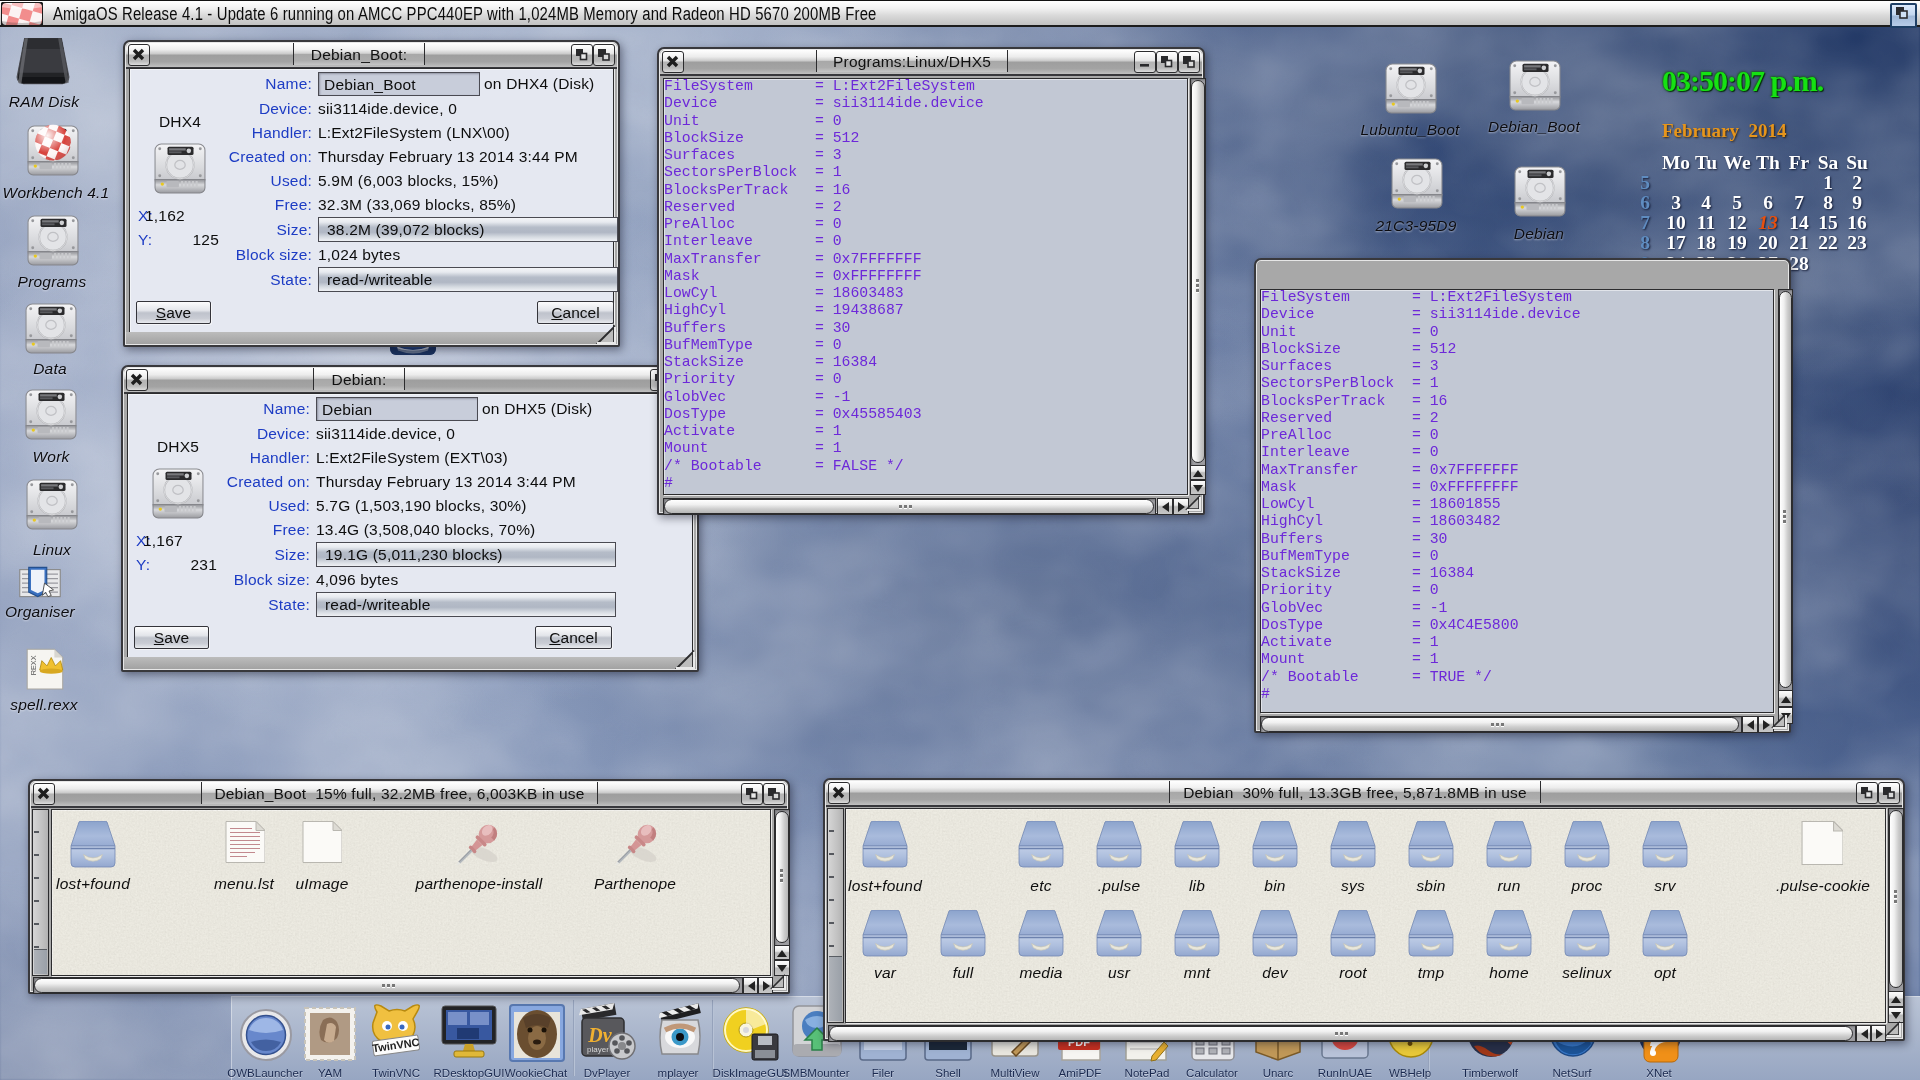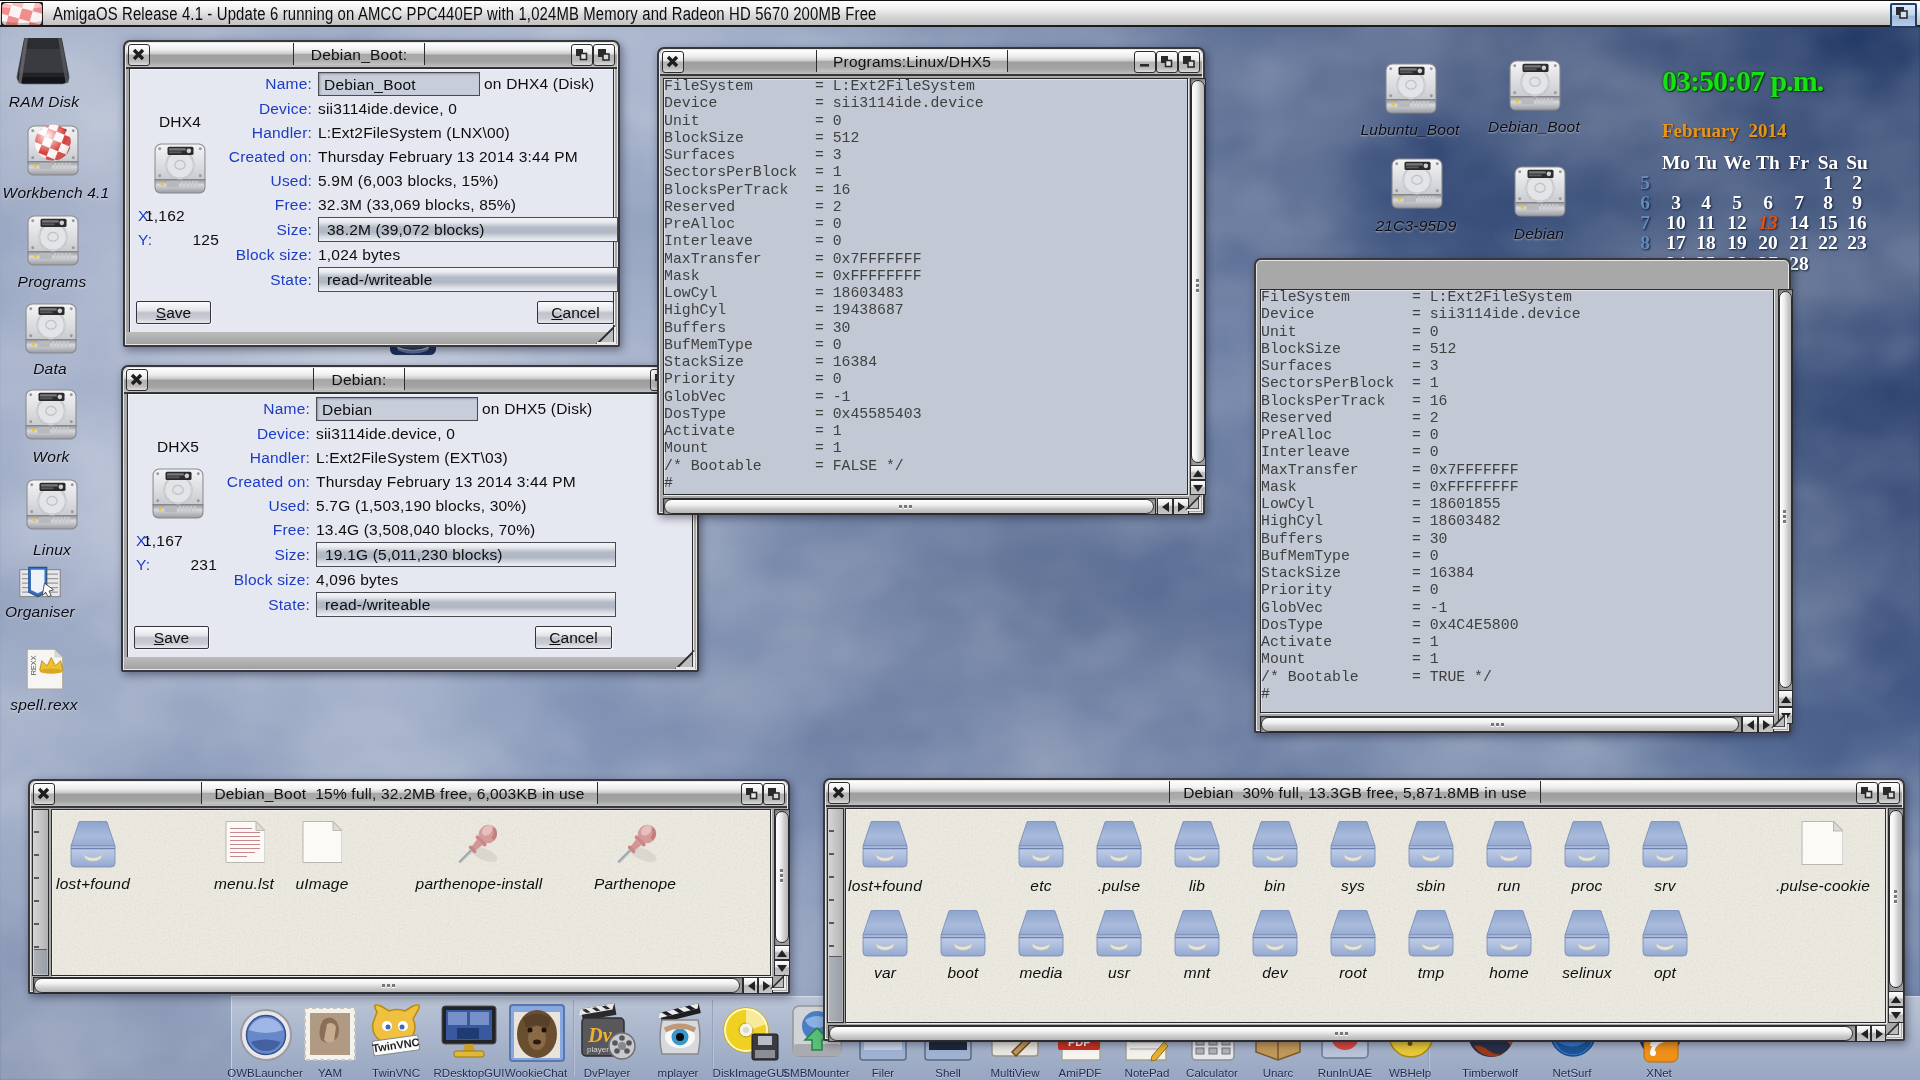--- a/index.html
+++ b/index.html
@@ -64,21 +64,21 @@
 .fbox{position:absolute;border:1px solid #4a4a52;background:#c8cdda;box-shadow:inset 1px 1px 2px rgba(40,44,60,.35);box-sizing:border-box;
  font-size:15.5px;color:#0d0d0d;padding-left:5px;letter-spacing:.2px;}
 .gbar{position:absolute;border:1px solid #4a4a52;box-sizing:border-box;font-size:15.5px;color:#0d0d0d;padding-left:8px;letter-spacing:.2px;
  background:linear-gradient(#f4f5f8 0%,#e7eaef 18%,#b5bcc8 40%,#b0b7c4 62%,#d5dae1 82%,#eff1f5 100%);}
 .btn{position:absolute;border:1px solid #34343a;border-radius:2px;box-sizing:border-box;
  background:linear-gradient(#fcfcfd 0%,#e3e5ea 40%,#bfc3cc 52%,#c9ccd4 78%,#e8eaee 100%);
  font-size:15.5px;color:#0d0d0d;text-align:center;box-shadow:1px 1px 0 rgba(255,255,255,.6);}
 .btn u{text-decoration:underline;}
 
 .monobg{background:#c2c8d4;}
-pre.mono{margin:0;font-family:"Liberation Mono",monospace;font-size:14.8px;line-height:17.25px;color:#404040;}
+pre.mono{margin:0;font-family:"Liberation Mono",monospace;font-size:14.8px;line-height:17.25px;color:#6d28d9;}
 
 .paperbg{background:#edebe2;}
 .gauge{position:absolute;border:1px solid #2c2c2e;background:linear-gradient(90deg,#d6d6d6,#c2c2c2 60%,#b2b2b2);box-sizing:border-box;}
 .gfill{position:absolute;left:1px;right:1px;bottom:1px;background:linear-gradient(90deg,#aeb2b8,#9aa0a8);border-top:1px solid #585c62;}
 .gticks{position:absolute;left:1px;top:0;bottom:0;width:5px;
  background:repeating-linear-gradient(#0000 0px,#0000 21px,#55585e 21px,#55585e 23px);}
 .icon{position:absolute;text-align:center;}
 .ilbl{position:absolute;font-style:italic;font-size:15.5px;color:#0e0e0e;white-space:nowrap;text-align:center;transform:translateX(-50%);letter-spacing:.2px;}
 .dlbl{position:absolute;font-style:italic;font-size:15.5px;color:#0c0c10;white-space:nowrap;transform:translateX(-50%);text-shadow:0 1px 2px rgba(250,250,255,.55);letter-spacing:.2px;}
 
@@ -960,21 +960,21 @@
         <use href="#page"></use>
       </svg></div>
  <div class="ilbl" style="left:998px;top:97px">.pulse-cookie</div>
  <div class="icon" style="left:36px;top:130px"><svg width="48" height="47" viewBox="0 0 48 47">
         <use href="#drawer"></use>
       </svg></div>
  <div class="ilbl" style="left:60px;top:184px">var</div>
  <div class="icon" style="left:114px;top:130px"><svg width="48" height="47" viewBox="0 0 48 47">
         <use href="#drawer"></use>
       </svg></div>
- <div class="ilbl" style="left:138px;top:184px">boot</div>
+ <div class="ilbl" style="left:138px;top:184px">full</div>
  <div class="icon" style="left:192px;top:130px"><svg width="48" height="47" viewBox="0 0 48 47">
         <use href="#drawer"></use>
       </svg></div>
  <div class="ilbl" style="left:216px;top:184px">media</div>
  <div class="icon" style="left:270px;top:130px"><svg width="48" height="47" viewBox="0 0 48 47">
         <use href="#drawer"></use>
       </svg></div>
  <div class="ilbl" style="left:294px;top:184px">usr</div>
  <div class="icon" style="left:348px;top:130px"><svg width="48" height="47" viewBox="0 0 48 47">
         <use href="#drawer"></use>

